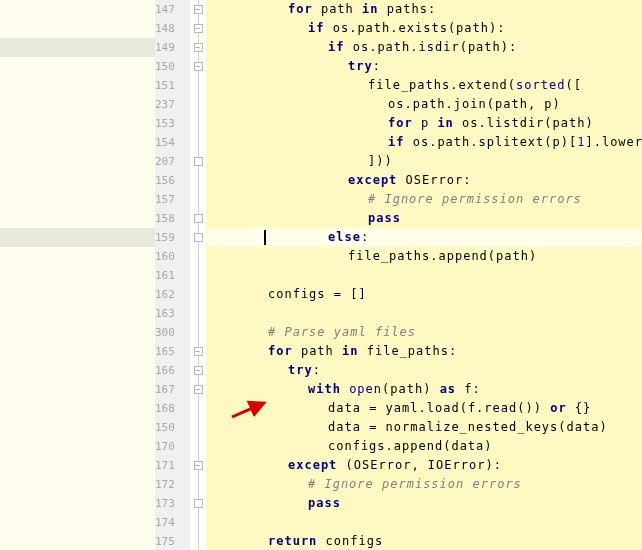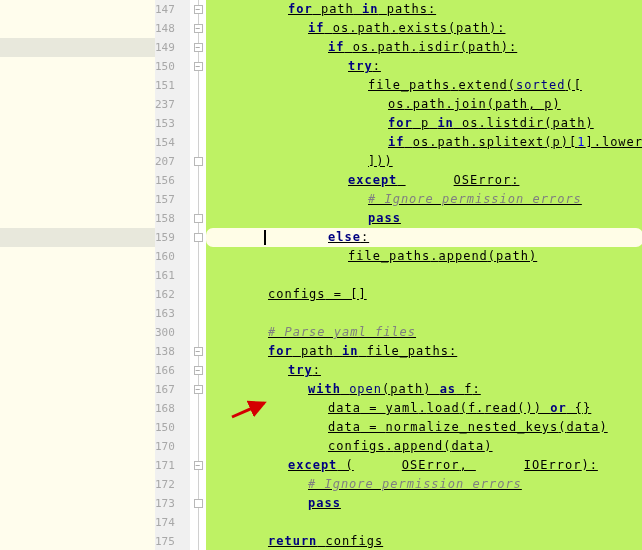--- a/index.html
+++ b/index.html
@@ -64,40 +64,39 @@
     display: flex;
     align-items: center;
     justify-content: center;
     font-size: 8px;
     color: #888;
     line-height: 1;
   }
   .fold-open::before { content: '−'; }
   .code {
     flex: 1;
-    background: #bef264;
+    background: #fef9c3;
     line-height: 19px;
     white-space: pre;
-    text-decoration: underline;
   }
   .code-line {
     height: 19px;
     padding-left: 2px;
     position: relative;
   }
   .hl-line { background: #fffde7; border-radius: 7px; }
   .hl-change { background: #e8e8dc; }
   .kw { color: #000080; font-weight: bold; }
   .builtin { color: #000080; text-align: right; }
   .fn { color: #000; }
   .name { color: #000; }
   .op { color: #000; }
   .num { color: #0000ff; }
   .comment { color: #808080; font-style: italic; margin-top: 8px; }
-  .exc { color: #000; margin-left: 48px; }
+  .exc { color: #000; }
   .caret {
     position: absolute;
     width: 2px;
     height: 15px;
     background: #000;
     top: 2px;
   }
   .arrow {
     position: absolute;
     z-index: 10;
@@ -152,21 +151,21 @@
       <div class="gutter-line">207</div>
       <div class="gutter-line">156</div>
       <div class="gutter-line">157</div>
       <div class="gutter-line">158</div>
       <div class="gutter-line">159</div>
       <div class="gutter-line">160</div>
       <div class="gutter-line">161</div>
       <div class="gutter-line">162</div>
       <div class="gutter-line">163</div>
       <div class="gutter-line">300</div>
-      <div class="gutter-line">138</div>
+      <div class="gutter-line">165</div>
       <div class="gutter-line">166</div>
       <div class="gutter-line">167</div>
       <div class="gutter-line">168</div>
       <div class="gutter-line">150</div>
       <div class="gutter-line">170</div>
       <div class="gutter-line">171</div>
       <div class="gutter-line">172</div>
       <div class="gutter-line">173</div>
       <div class="gutter-line">174</div>
       <div class="gutter-line">175</div>

